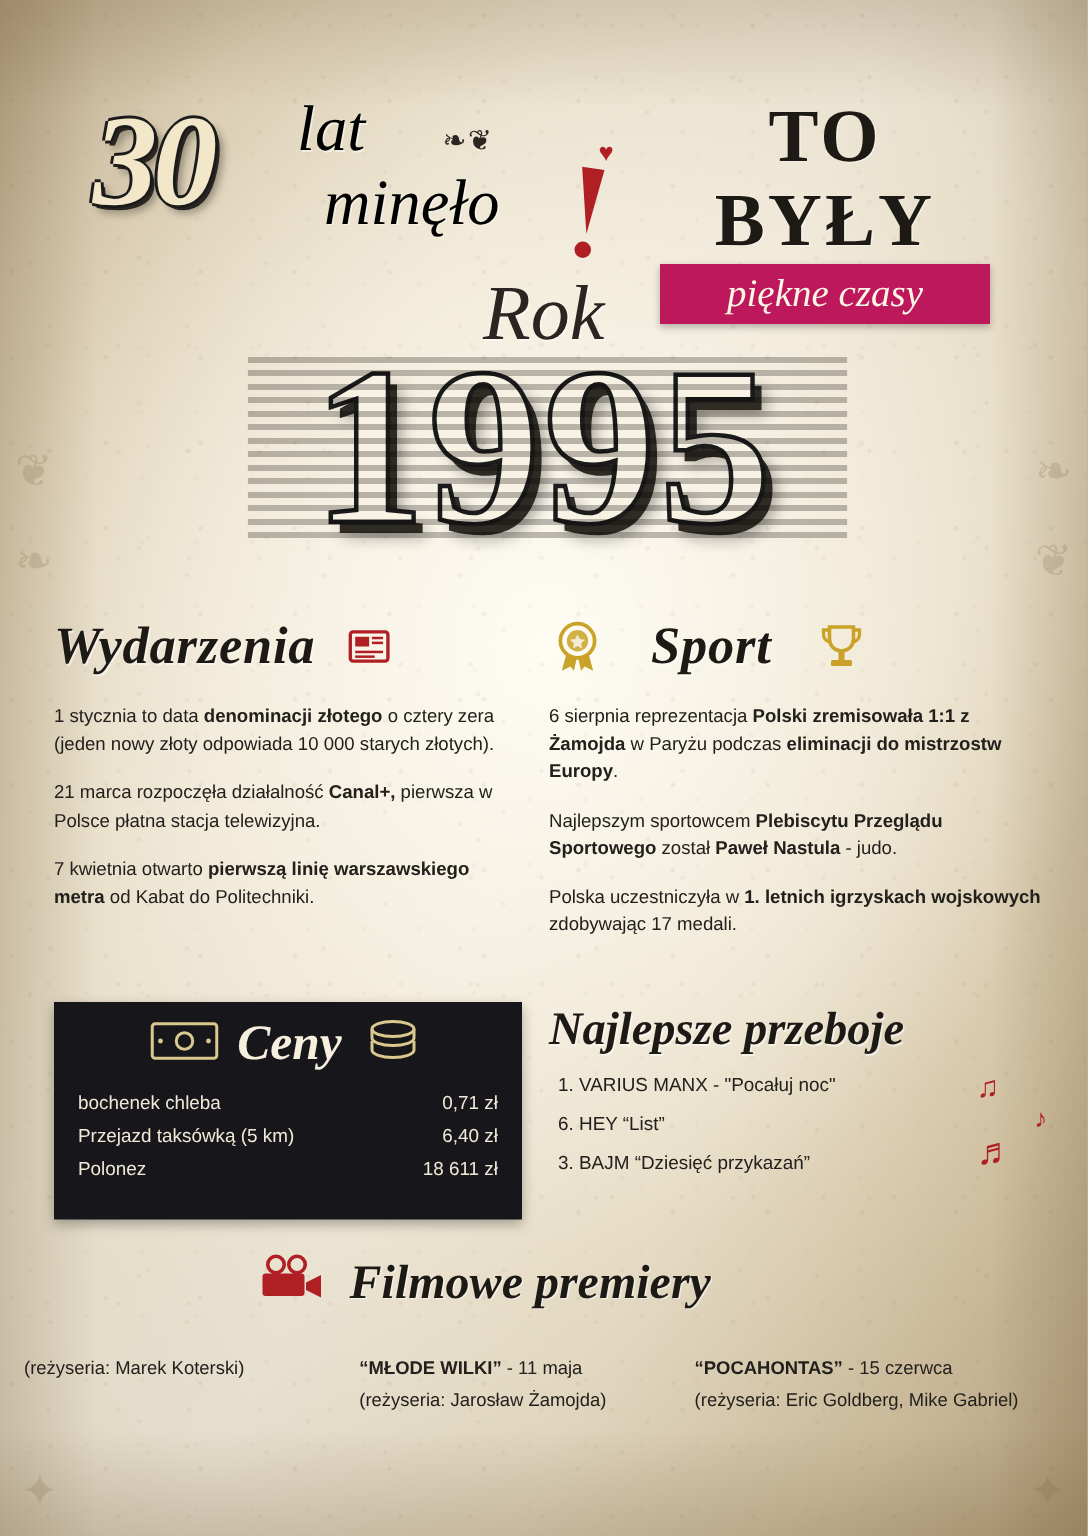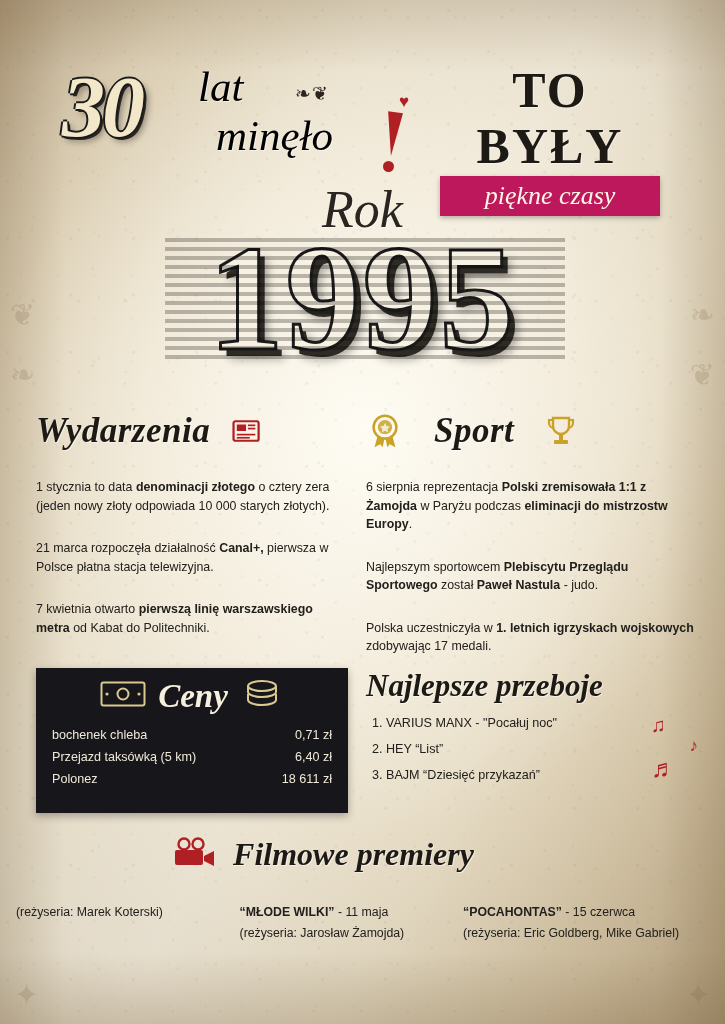--- a/index.html
+++ b/index.html
@@ -226,21 +226,21 @@
   .col-left  { position: absolute; left: 36px;  top: 408px; width: 300px; }
   .col-right { position: absolute; left: 366px; top: 408px; width: 330px; }
 
   .head-row { display: flex; align-items: center; gap: 22px; height: 46px; text-align: center; }
   .head-row.right { justify-content: flex-start; }
 
   .para {
     font-size: 12.4px;
     line-height: 18.5px;
     color: #22201c;
-    margin-top: 24px;
+    margin-top: 14px;
   }
   .para b { font-weight: bold; }
 
   
   .ico { display: inline-block; }
   .ico-news { width: 30px; height: 26px; }
   .ico-medal { width: 38px; height: 38px; }
   .ico-trophy { width: 34px; height: 34px; }
 
   
@@ -445,21 +445,21 @@
       <span class="val">18 611 zł</span>
     </div>
   </div>
 
   <div class="hits">
     <div class="hits-title">Najlepsze przeboje</div>
     <div class="note1">♫</div>
     <div class="note2">♪</div>
     <div class="note3">♬</div>
     <div class="hit-item">1.  VARIUS MANX - "Pocałuj noc"</div>
-    <div class="hit-item">2.  HEY “List”</div>
+    <div class="hit-item">6.  HEY “List”</div>
     <div class="hit-item">3.  BAJM “Dziesięć przykazań”</div>
   </div>
 
   <div class="movies-head">
     <span class="ico">
       <svg viewBox="0 0 48 32" width="48" height="32">
         <circle cx="13" cy="7" r="5.5" fill="none" stroke="#b01f24" stroke-width="2.4"></circle>
         <circle cx="27" cy="7" r="5.5" fill="none" stroke="#b01f24" stroke-width="2.4"></circle>
         <rect x="4" y="13" width="28" height="15" rx="2" fill="#b01f24"></rect>
         <path d="M33 19l10-5v15l-10-5z" fill="#b01f24"></path>

